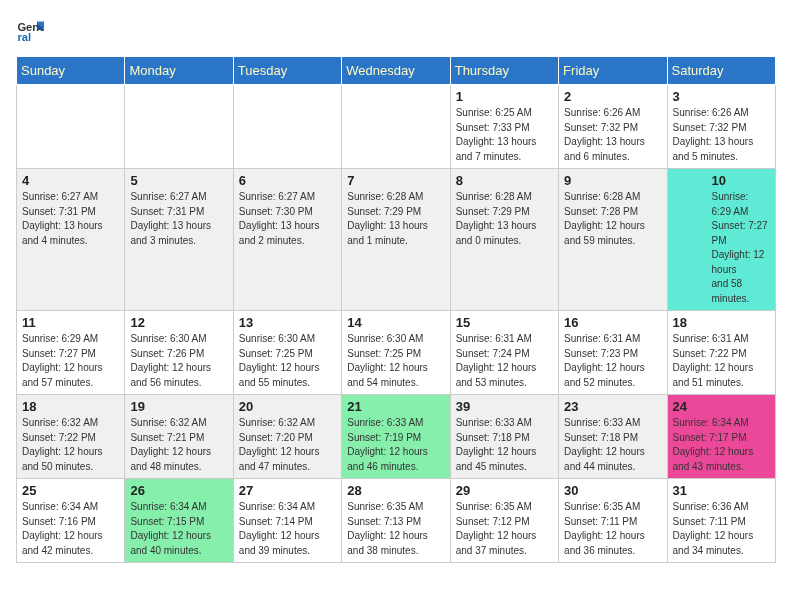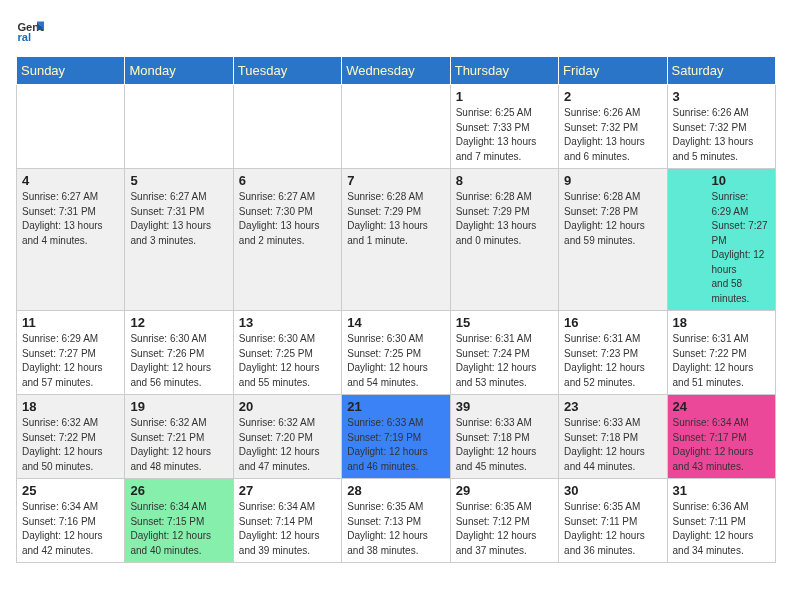--- a/index.html
+++ b/index.html
@@ -205,21 +205,21 @@
           <div class="day-info">Sunrise: 6:32 AM<br>Sunset: 7:22 PM<br>Daylight: 12 hours<br>and 50 minutes.</div>
         </td>
         <td style="background: rgb(240, 240, 240);">
           <span class="day-number">19</span>
           <div class="day-info">Sunrise: 6:32 AM<br>Sunset: 7:21 PM<br>Daylight: 12 hours<br>and 48 minutes.</div>
         </td>
         <td style="background: rgb(240, 240, 240);">
           <span class="day-number">20</span>
           <div class="day-info">Sunrise: 6:32 AM<br>Sunset: 7:20 PM<br>Daylight: 12 hours<br>and 47 minutes.</div>
         </td>
-        <td style="background: #3b82f6;">
+        <td style="background: #86efac;">
           <span class="day-number">21</span>
           <div class="day-info">Sunrise: 6:33 AM<br>Sunset: 7:19 PM<br>Daylight: 12 hours<br>and 46 minutes.</div>
         </td>
         <td style="background: rgb(240, 240, 240);">
           <span class="day-number">39</span>
           <div class="day-info">Sunrise: 6:33 AM<br>Sunset: 7:18 PM<br>Daylight: 12 hours<br>and 45 minutes.</div>
         </td>
         <td style="background: rgb(240, 240, 240);">
           <span class="day-number">23</span>
           <div class="day-info">Sunrise: 6:33 AM<br>Sunset: 7:18 PM<br>Daylight: 12 hours<br>and 44 minutes.</div>

